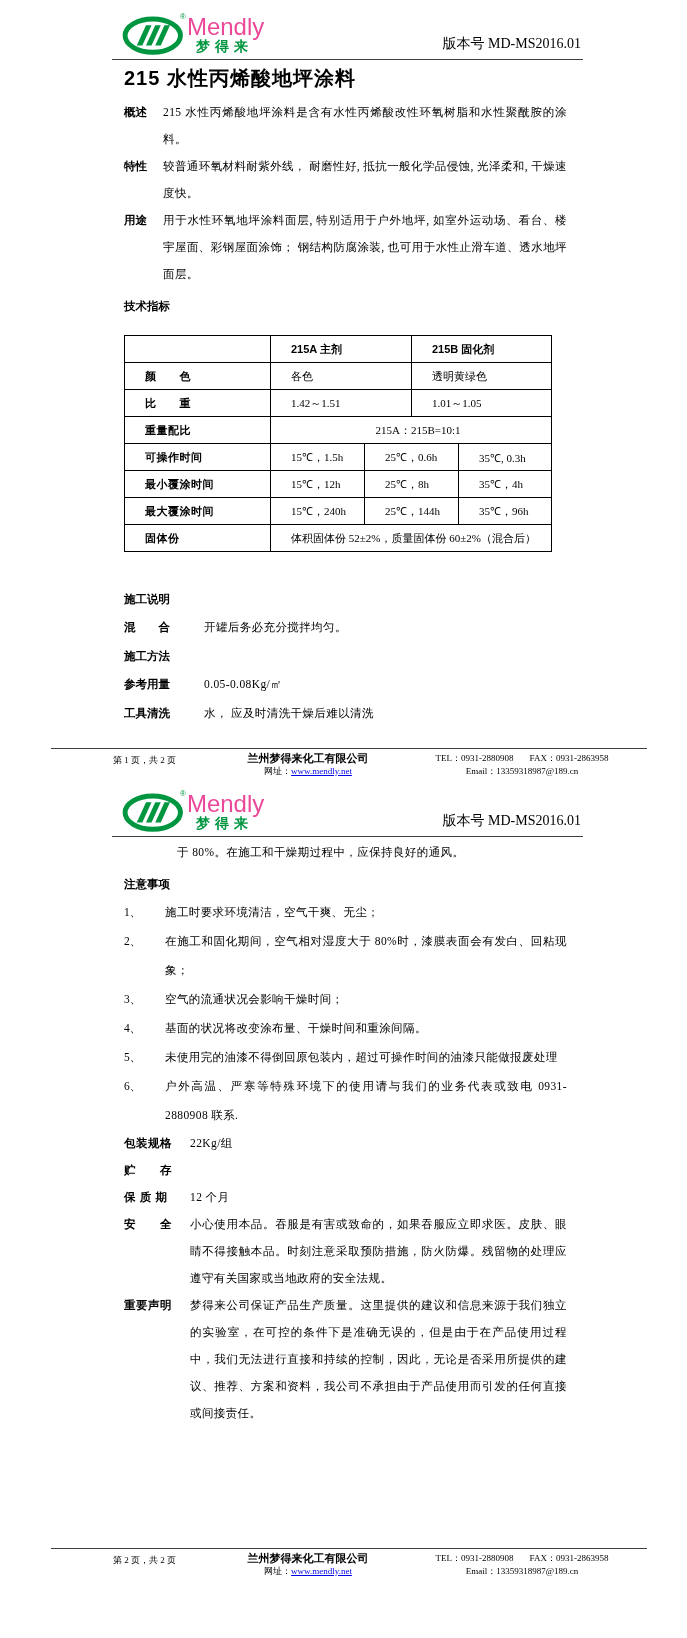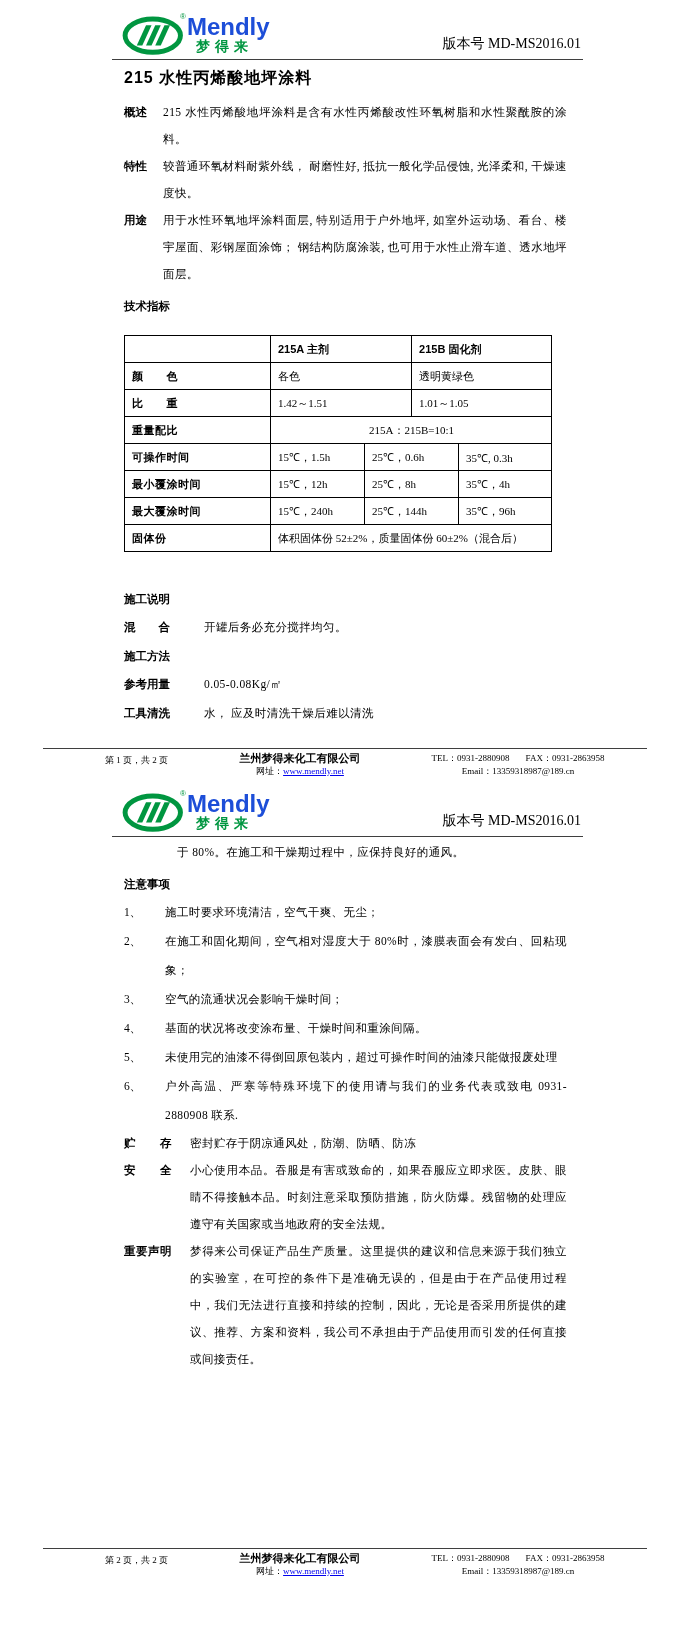--- a/index.html
+++ b/index.html
@@ -21,57 +21,57 @@
   }
   .page-2 .doc-header{padding-top:5px;}
   .logo{display:flex;align-items:flex-start;margin-left:10px;position:relative;}
   .logo-mark{display:block;}
   .logo-reg{
     font-size:8px;color:#009640;font-family:"Liberation Sans",sans-serif;
     margin:-2px 1px 0 -6px;
   }
   .logo-textcol{display:flex;flex-direction:column;margin-top:2px;}
   .logo-latin{
-    font-family:"Liberation Sans",sans-serif;font-weight:700;font-size:24px;
-    color:#1d4ed8;line-height:22px;letter-spacing:0px;
+    font-family:"Liberation Sans",sans-serif;font-weight:400;font-size:24px;
+    color:#ec4899;line-height:22px;letter-spacing:0px;
   }
   .logo-cn{
     font-family:"Liberation Sans",sans-serif;font-weight:bold;font-size:14px;
     color:#009640;letter-spacing:5px;line-height:16px;padding-left:9px;
   }
   .version-label{
     font-size:14px;color:#000;padding-bottom:3px;white-space:nowrap;
   }
 
   
   .content{padding:0 120px 0 124px;}
 
   
   .page-title{
     font-family:"Liberation Sans",sans-serif;font-weight:bold;
-    font-size:16px;line-height:26px;margin:5px 0 8px 0;letter-spacing:1px;
+    font-size:20px;line-height:26px;margin:5px 0 8px 0;letter-spacing:1px;
   }
   .sec-row{display:flex;line-height:27px;font-size:11.5px;}
   .sec-label{
     width:39px;flex-shrink:0;font-weight:bold;
     font-family:Liberation Serif, serif;font-size:11.5px;
   }
   .sec-text{flex:1;text-align:justify;letter-spacing:0.4px;}
 
   .block-heading{
     font-family:"Liberation Sans",sans-serif;font-weight:bold;
     font-size:11.5px;line-height:27px;margin-top:5px;
   }
 
   table.tech{
     border-collapse:collapse;table-layout:fixed;width:427px;margin-top:15px;
   }
   table.tech td{
     border:1px solid #000;height:24px;font-size:11px;
-    padding:1px 6px 1px 7px;white-space:nowrap;overflow:hidden;
+    padding:1px 6px 1px 20px;white-space:nowrap;overflow:hidden;
   }
   td.t-label{font-family:"Liberation Sans",sans-serif;font-weight:bold;letter-spacing:0.5px;}
   td.t-head{font-family:"Liberation Sans",sans-serif;font-weight:bold;}
   td.t-center{text-align:center;}
 
   .apply-heading{margin-top:34px;}
   .con-row{display:flex;line-height:28.5px;font-size:11.5px;}
   .con-label{
     width:80px;flex-shrink:0;font-weight:bold;
     font-family:"Liberation Sans",sans-serif;font-size:11.5px;
@@ -87,21 +87,21 @@
   .note-text{flex:1;text-align:justify;letter-spacing:0.4px;}
   .info-row{display:flex;line-height:27px;font-size:11.5px;}
   .info-label{
     width:66px;flex-shrink:0;font-weight:bold;
     font-family:"Liberation Sans",sans-serif;font-size:11.5px;letter-spacing:0.5px;
   }
   .info-text{flex:1;text-align:justify;letter-spacing:0.4px;}
 
   
   .page-footer{
-    position:absolute;left:43px;right:40px;
+    position:absolute;left:51px;right:40px;
     border-top:1px solid #3f3f3f;padding-top:3px;
     font-size:9px;line-height:13px;
   }
   .page-1 .page-footer{bottom:8px;}
   .page-2 .page-footer{bottom:60px;}
   .f-cols{display:flex;align-items:flex-start;}
   .f-page{width:168px;padding-left:62px;box-sizing:border-box;white-space:nowrap;padding-top:2px;}
   .f-mid{width:178px;text-align:center;}
   .f-company{font-weight:bold;font-size:11px;white-space:nowrap;}
   .f-site{white-space:nowrap;}
@@ -289,22 +289,29 @@
     <div class="note-row">
       <span class="note-num">5、</span>
       <span class="note-text">未使用完的油漆不得倒回原包装内，超过可操作时间的油漆只能做报废处理</span>
     </div>
     <div class="note-row">
       <span class="note-num">6、</span>
       <span class="note-text">户外高温、严寒等特殊环境下的使用请与我们的业务代表或致电 0931-2880908 联系.</span>
     </div>
 
     <div class="info-row">
+      <span class="info-label">包装规格</span>
+      <span class="info-text">22Kg/组</span>
+    </div>
+    <div class="info-row">
       <span class="info-label">贮　　存</span>
-      <span class="info-text">密封贮存于阴凉通风处，防潮、防晒、防冻</span>
+    </div>
+    <div class="info-row">
+      <span class="info-label">保 质 期</span>
+      <span class="info-text">12 个月</span>
     </div>
     <div class="info-row">
       <span class="info-label">安　　全</span>
       <span class="info-text">小心使用本品。吞服是有害或致命的，如果吞服应立即求医。皮肤、眼睛不得接触本品。时刻注意采取预防措施，防火防爆。残留物的处理应遵守有关国家或当地政府的安全法规。</span>
     </div>
     <div class="info-row">
       <span class="info-label">重要声明</span>
       <span class="info-text">梦得来公司保证产品生产质量。这里提供的建议和信息来源于我们独立的实验室，在可控的条件下是准确无误的，但是由于在产品使用过程中，我们无法进行直接和持续的控制，因此，无论是否采用所提供的建议、推荐、方案和资料，我公司不承担由于产品使用而引发的任何直接或间接责任。</span>
     </div>
   </div>

